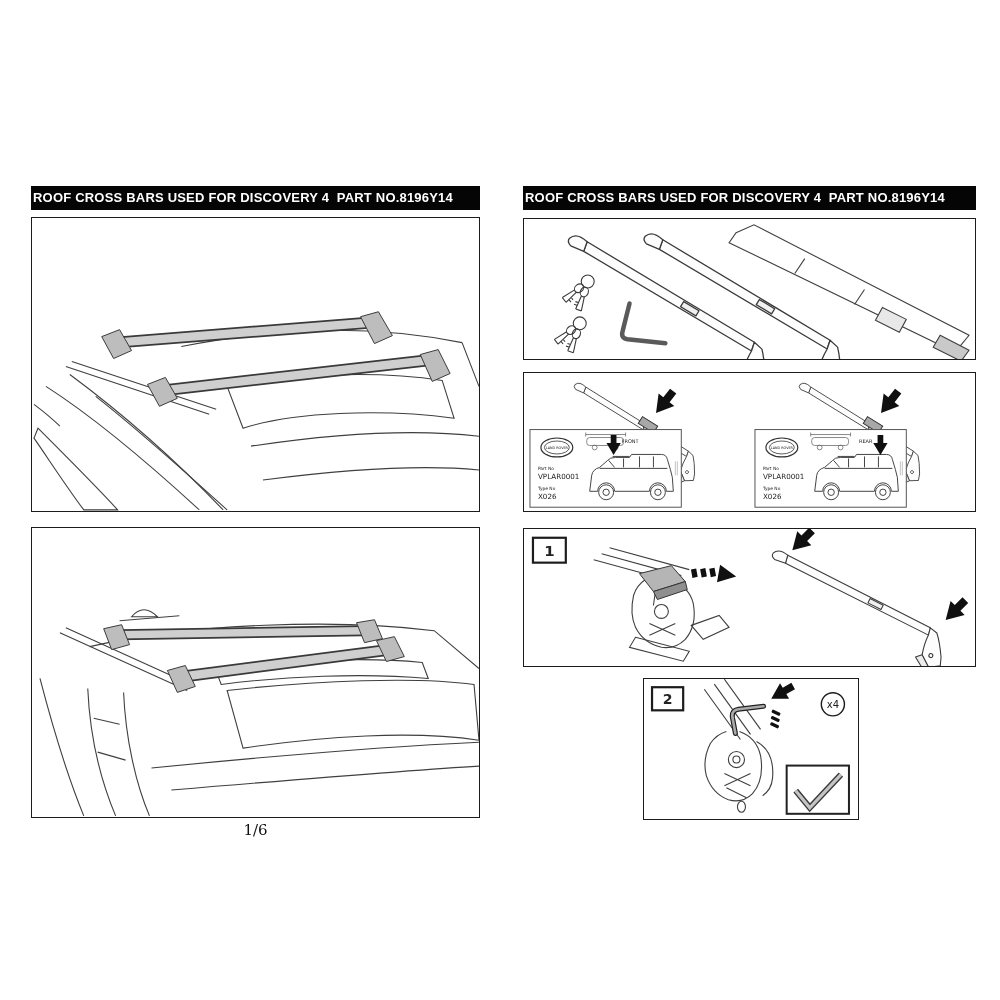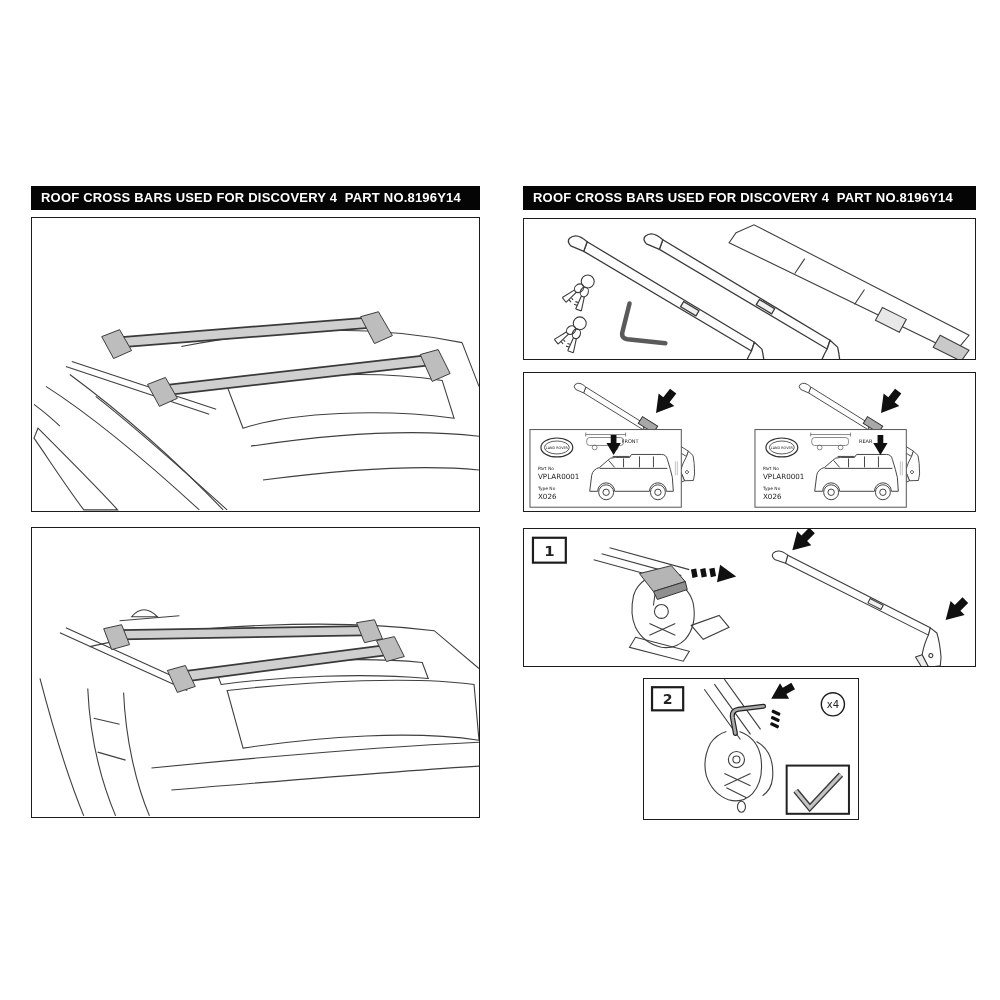--- a/index.html
+++ b/index.html
@@ -1,20 +1,20 @@
 <!DOCTYPE html>
 <html><head>
 <meta charset="utf-8">
 <style>
   html,body{margin:0;padding:0;background:#fff;}
   #canvas{position:relative;width:1000px;height:1000px;background:#ffffff;overflow:hidden;
           font-family:"Liberation Sans",sans-serif;}
   .header-bar{position:absolute;height:24px;background:#050505;color:#fff;
               font:bold 13px "Liberation Sans",sans-serif;line-height:24px;
-              padding-left:10px;letter-spacing:.2px;box-sizing:border-box;white-space:pre;}
+              padding-left:2px;letter-spacing:.2px;box-sizing:border-box;white-space:pre;}
   .panel{position:absolute;background:#fff;border:1.6px solid #1c1c1c;box-sizing:border-box;}
   .panel svg{display:block;width:100%;height:100%;}
   .caption{position:absolute;text-align:center;font:15px "DejaVu Serif",serif;color:#111;}
   .ln{stroke:#3f3f3f;fill:none;stroke-width:1.1;}
   .lt{stroke:#6a6a6a;fill:none;stroke-width:0.8;}
   text{font-family:"DejaVu Sans",sans-serif;fill:#222;}
 </style>
 </head>
 <body>
 
@@ -116,20 +116,21 @@
       </g>
       <g>
         <path d="M152,148 L352,122" stroke="#3a3a3a" stroke-width="12" stroke-linecap="round"></path>
         <path d="M152,148 L352,122" stroke="#cfcfcf" stroke-width="8.5" stroke-linecap="round"></path>
         <path d="M136,142 L154,137 L164,158 L146,164 Z" fill="#bdbdbd" stroke="#3a3a3a"></path>
         <path d="M346,112 L364,108 L374,128 L356,133 Z" fill="#bdbdbd" stroke="#3a3a3a"></path>
       </g>
     </svg>
   </div>
 
+  <div class="caption" style="left:31px;top:821px;width:449px;">1/6</div>
 
   <div class="header-bar" style="left:523px;top:186px;width:453px;">ROOF CROSS BARS USED FOR DISCOVERY 4  PART NO.8196Y14</div>
 
   <div class="panel" style="left:523px;top:218px;width:453px;height:142px;">
     <svg viewBox="0 0 453 139">
       <use href="#part-bar" transform="translate(60,20) rotate(31)"></use>
       <use href="#part-bar" transform="translate(136,18) rotate(31)"></use>
       <use href="#keyset" transform="translate(64,62)"></use>
       <use href="#keyset" transform="translate(56,104)"></use>
       <path d="M106,84 L99,112 Q97,119 104,120 L142,124" stroke="#5a5a5a" stroke-width="4.5" fill="none" stroke-linecap="round"></path>

